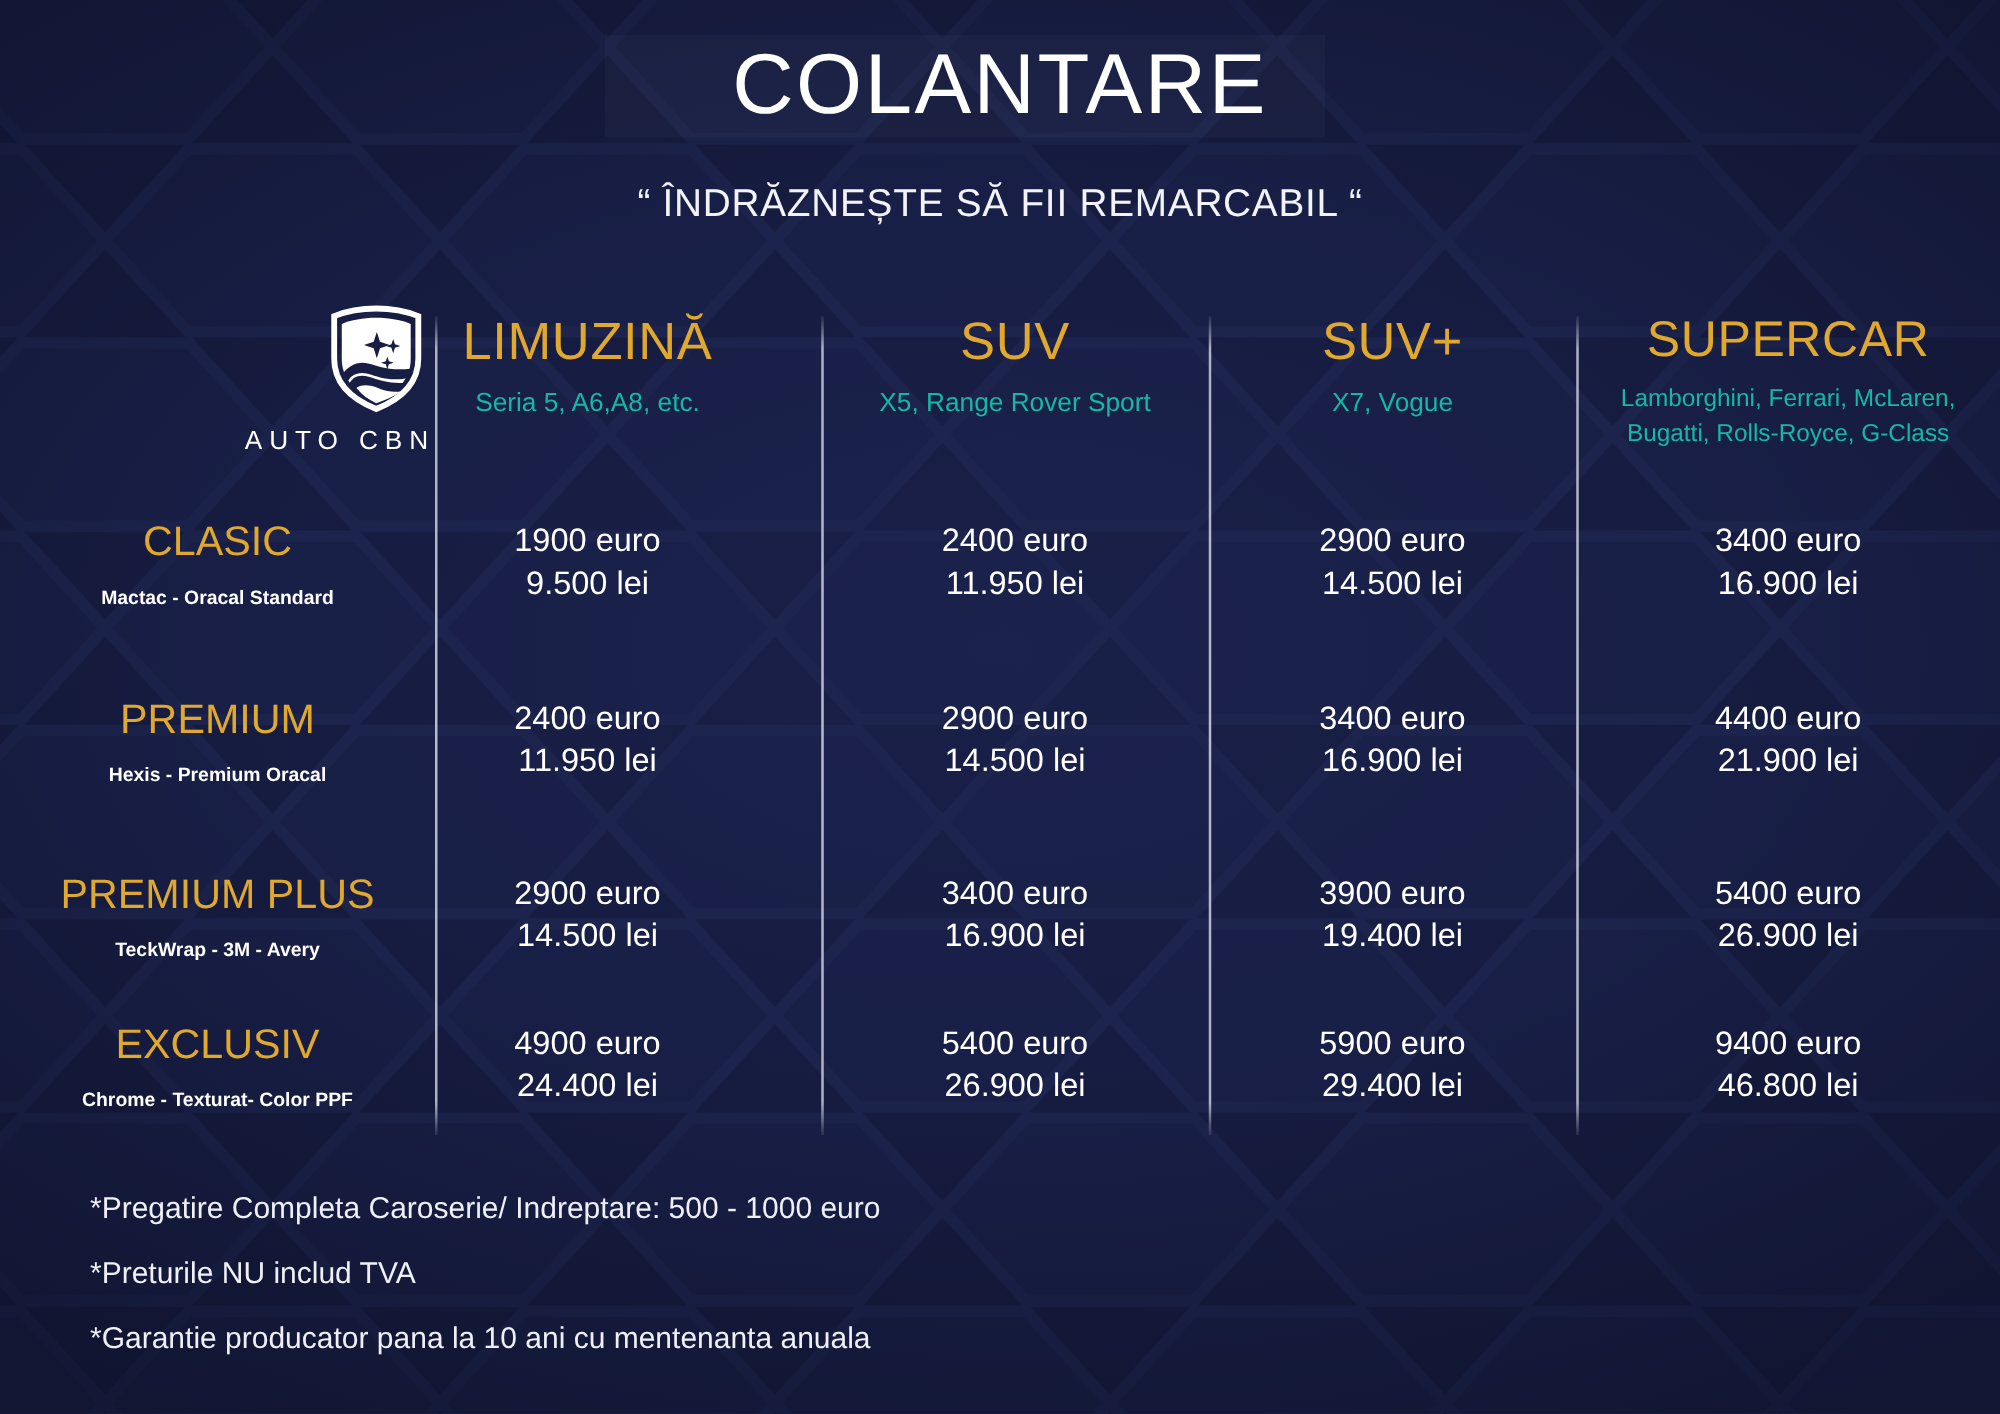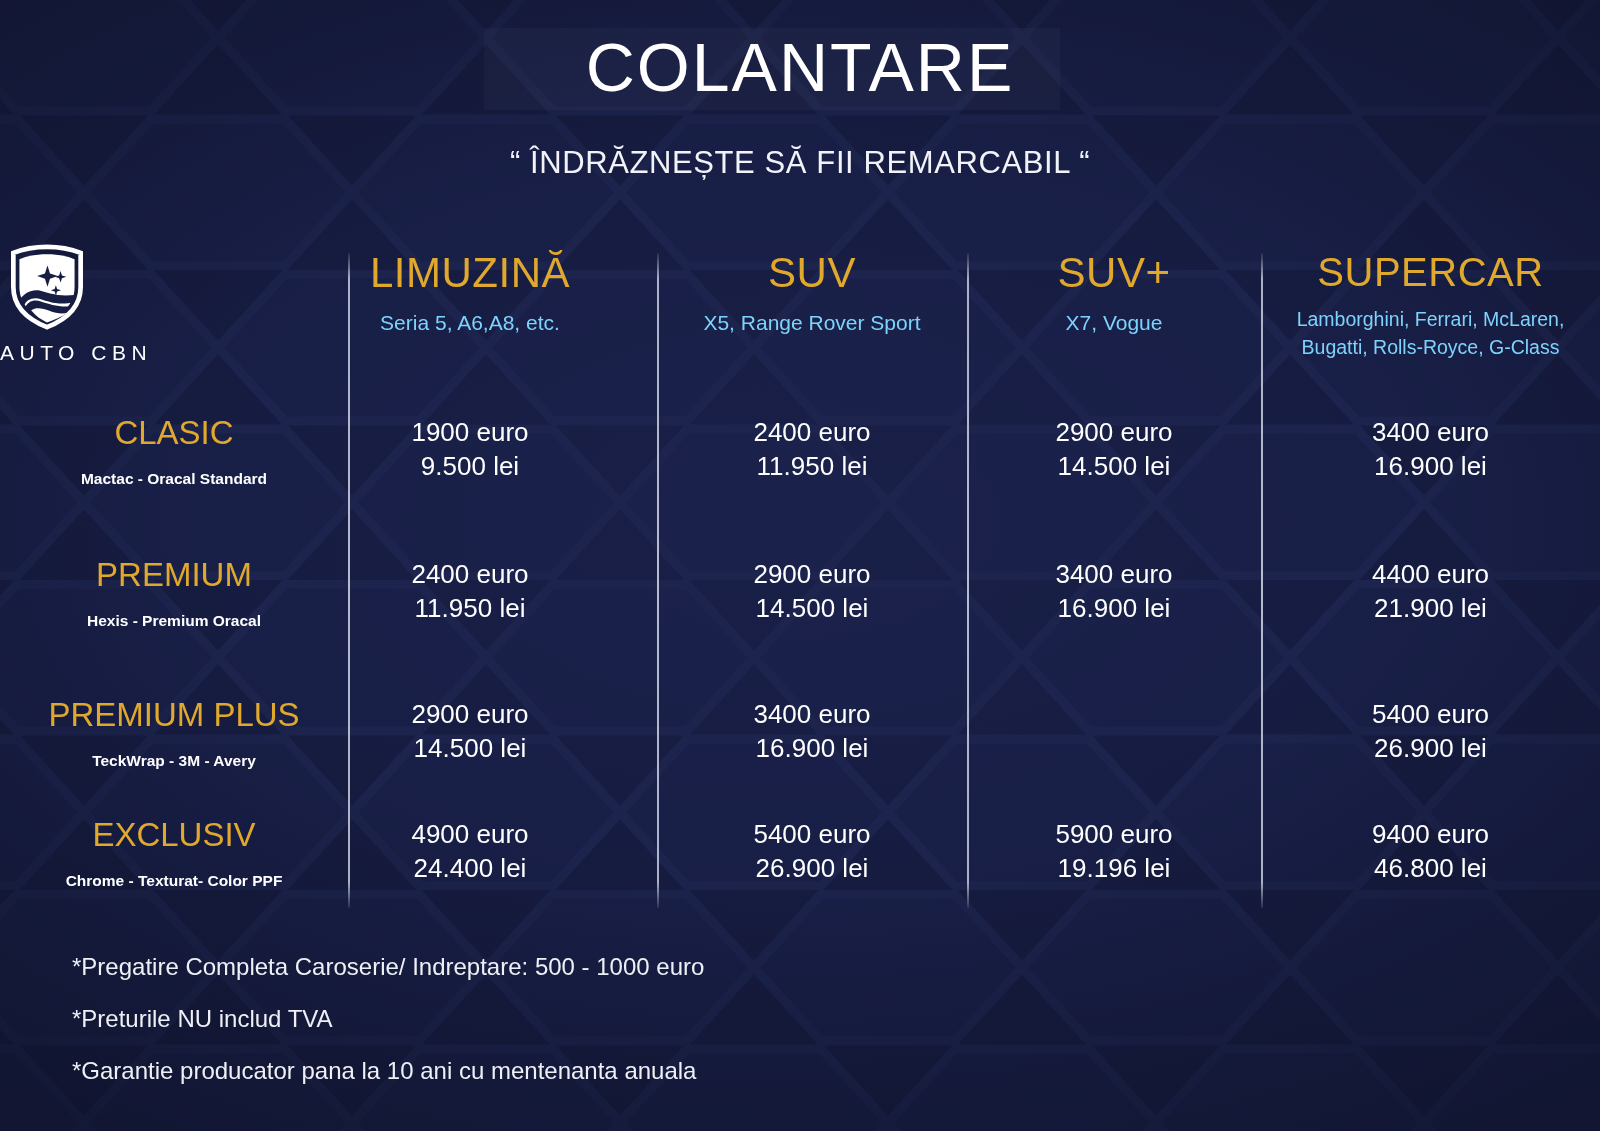--- a/index.html
+++ b/index.html
@@ -126,39 +126,39 @@
     font-size: 42px;
     font-weight: 400;
     letter-spacing: 0.5px;
     line-height: 1;
     margin-top: 14px;
     white-space: nowrap;
   }
   .cat-name.small { font-size: 40px; }
 
   .cat-sub {
-    color: #7dd3fc;
+    color: #14b8a6;
     font-size: 21px;
     font-weight: 400;
     line-height: 1.45;
     margin-top: 14px;
     padding: 0 18px;
   }
   .cat-sub.tight { font-size: 19.5px; line-height: 1.42; padding: 0 26px; }
 
   
   .logo-wrap {
     position: absolute;
     top: 0px;
     left: 0px;
     width: 348px;
     height: 155px;
     display: flex;
     flex-direction: column;
-    align-items: flex-start;
+    align-items: flex-end;
     justify-content: flex-start;
     padding-top: 6px;
   }
   .logo-mark { width: 94px; height: 86px; display:block; }
   .logo-text {
     color: #ffffff;
     font-size: 21px;
     letter-spacing: 5.5px;
     font-weight: 400;
     margin-top: 11px;
@@ -329,40 +329,44 @@
         <div class="tier-desc">TeckWrap - 3M - Avery</div>
       </div>
       <div class="cell data-row r2 col-c0">
         <div class="price">2900 euro</div>
         <div class="price">14.500 lei</div>
       </div>
       <div class="cell data-row r2 col-c1">
         <div class="price">3400 euro</div>
         <div class="price">16.900 lei</div>
       </div>
+      <div class="cell data-row r2 col-c2">
+        <div class="price">3900 euro</div>
+        <div class="price">19.400 lei</div>
+      </div>
       <div class="cell data-row r2 col-c3">
         <div class="price">5400 euro</div>
         <div class="price">26.900 lei</div>
       </div>
 
       <div class="cell data-row r3 col-label">
         <div class="tier-name">EXCLUSIV</div>
         <div class="tier-desc">Chrome - Texturat- Color PPF</div>
       </div>
       <div class="cell data-row r3 col-c0">
         <div class="price">4900 euro</div>
         <div class="price">24.400 lei</div>
       </div>
       <div class="cell data-row r3 col-c1">
         <div class="price">5400 euro</div>
         <div class="price">26.900 lei</div>
       </div>
       <div class="cell data-row r3 col-c2">
         <div class="price">5900 euro</div>
-        <div class="price">19.196 lei</div>
+        <div class="price">29.400 lei</div>
       </div>
       <div class="cell data-row r3 col-c3">
         <div class="price">9400 euro</div>
         <div class="price">46.800 lei</div>
       </div>
 
     </div>
 
     <div id="notes">
       <div class="note">*Pregatire Completa Caroserie/ Indreptare: 500 - 1000 euro</div>

